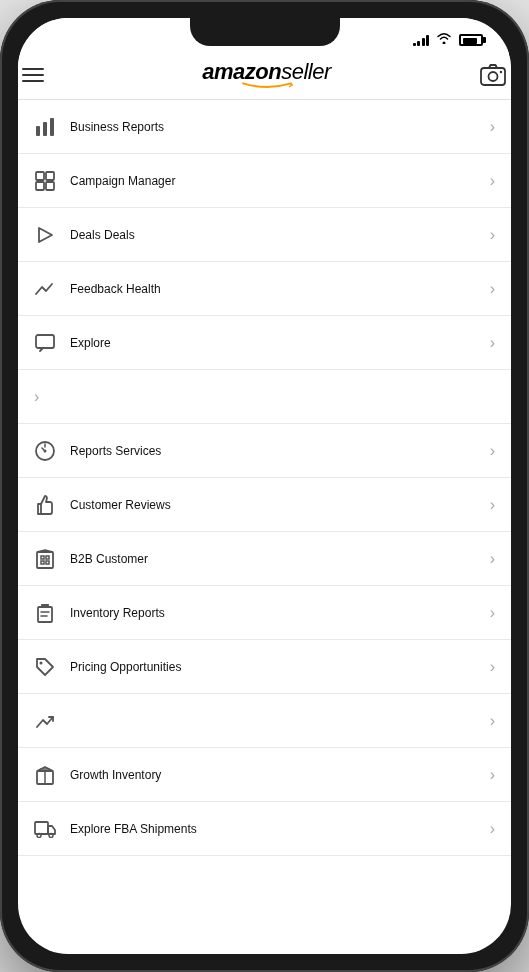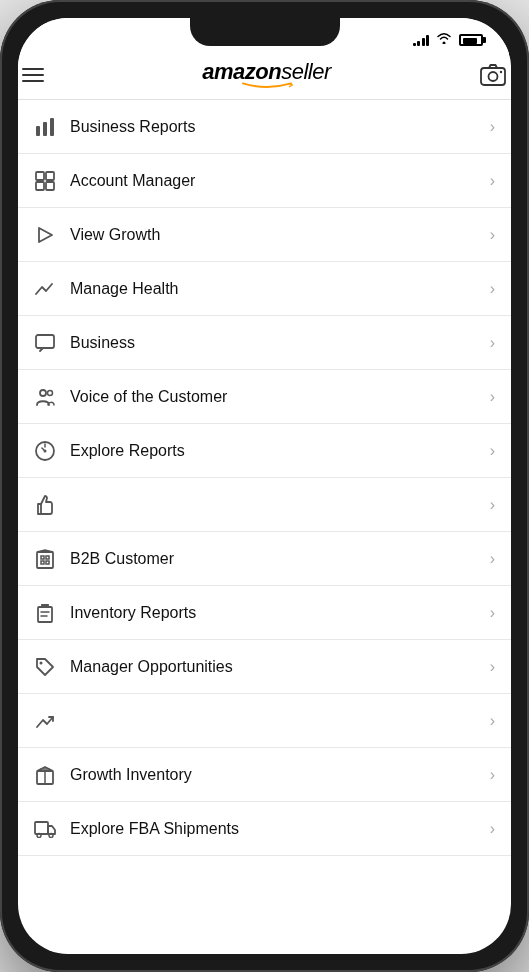--- a/index.html
+++ b/index.html
@@ -217,21 +217,21 @@
       width: 22px;
       height: 22px;
       display: flex;
       align-items: center;
       justify-content: center;
       color: #555;
       flex-shrink: 0;
     }
 
     .menu-label {
-      font-size: 16px;
+      font-size: 12px;
       color: #111;
       font-weight: 400;
     }
 
     .chevron {
       color: #aaa;
       font-size: 16px;
       font-weight: 300;
     }
   </style>
@@ -311,94 +311,84 @@
         <div class="menu-item">
     <div class="menu-item-left">
       <div class="menu-icon">
               <svg width="20" height="20" viewBox="0 0 20 20" fill="none">
                 <rect x="1" y="1" width="8" height="8" rx="1" stroke="#555" stroke-width="1.8"></rect>
                 <rect x="11" y="1" width="8" height="8" rx="1" stroke="#555" stroke-width="1.8"></rect>
                 <rect x="1" y="11" width="8" height="8" rx="1" stroke="#555" stroke-width="1.8"></rect>
                 <rect x="11" y="11" width="8" height="8" rx="1" stroke="#555" stroke-width="1.8"></rect>
               </svg>
             </div>
-      <span class="menu-label">Account Manager</span>
+      <span class="menu-label">Campaign Manager</span>
     </div>
     <span class="chevron">›</span>
   </div>
         <div class="menu-item">
     <div class="menu-item-left">
       <div class="menu-icon">
               <svg width="20" height="20" viewBox="0 0 20 20" fill="none">
                 <path d="M4 3 L17 10 L4 17 Z" stroke="#555" stroke-width="1.8" stroke-linejoin="round"></path>
               </svg>
             </div>
-      <span class="menu-label">View Growth</span>
+      <span class="menu-label">Deals Deals</span>
     </div>
     <span class="chevron">›</span>
   </div>
         <div class="menu-item">
     <div class="menu-item-left">
       <div class="menu-icon">
               <svg width="20" height="20" viewBox="0 0 20 20" fill="none">
                 <path d="M1 15 L7 8 L11 12 L17 5" stroke="#555" stroke-width="1.8" stroke-linecap="round" stroke-linejoin="round"></path>
               </svg>
             </div>
-      <span class="menu-label">Manage Health</span>
+      <span class="menu-label">Feedback Health</span>
     </div>
     <span class="chevron">›</span>
   </div>
         <div class="menu-item">
     <div class="menu-item-left">
       <div class="menu-icon">
               <svg width="20" height="20" viewBox="0 0 20 20" fill="none">
                 <rect x="1" y="2" width="18" height="13" rx="2" stroke="#555" stroke-width="1.8"></rect>
                 <path d="M5 18 L8 15 L14 15" stroke="#555" stroke-width="1.8" stroke-linecap="round"></path>
               </svg>
             </div>
-      <span class="menu-label">Business</span>
-    </div>
-    <span class="chevron">›</span>
-  </div>
-        <div class="menu-item">
-    <div class="menu-item-left">
-      <div class="menu-icon">
-              <svg width="20" height="20" viewBox="0 0 20 20" fill="none">
-                <circle cx="8" cy="6" r="3" stroke="#555" stroke-width="1.8"></circle>
-                <path d="M2 18 C2 13 14 13 14 18" stroke="#555" stroke-width="1.8" stroke-linecap="round"></path>
-                <circle cx="15" cy="6" r="2.5" stroke="#555" stroke-width="1.5"></circle>
-                <path d="M13 18 C13 15 19 14 19 18" stroke="#555" stroke-width="1.5" stroke-linecap="round"></path>
-              </svg>
-            </div>
-      <span class="menu-label">Voice of the Customer</span>
-    </div>
+      <span class="menu-label">Explore</span>
+    </div>
+    <span class="chevron">›</span>
+  </div>
+        <div class="menu-item">
     <span class="chevron">›</span>
   </div>
         <div class="menu-item">
     <div class="menu-item-left">
       <div class="menu-icon">
               <svg width="20" height="20" viewBox="0 0 20 20" fill="none">
                 <circle cx="10" cy="10" r="9" stroke="#555" stroke-width="1.8"></circle>
                 <circle cx="10" cy="10" r="1.5" fill="#555"></circle>
                 <path d="M10 3 L10 6" stroke="#555" stroke-width="1.5" stroke-linecap="round"></path>
                 <path d="M7 7 L10 10" stroke="#555" stroke-width="1.5" stroke-linecap="round"></path>
               </svg>
             </div>
-      <span class="menu-label">Explore Reports</span>
+      <span class="menu-label">Reports Services</span>
     </div>
     <span class="chevron">›</span>
   </div>
         <div class="menu-item">
     <div class="menu-item-left">
       <div class="menu-icon">
               <svg width="20" height="20" viewBox="0 0 20 20" fill="none">
                 <path d="M7 19 H15 C16.1 19 17 18.1 17 17 V9 C17 7.9 16.1 7 15 7 H11 L12 3 C12 1.9 11.1 1 10 1 L6 9 V19" stroke="#555" stroke-width="1.8" stroke-linecap="round" stroke-linejoin="round"></path>
                 <path d="M6 9 H3 V19 H6" stroke="#555" stroke-width="1.8" stroke-linecap="round" stroke-linejoin="round"></path>
               </svg>
             </div>
+      <span class="menu-label">Customer Reviews</span>
     </div>
     <span class="chevron">›</span>
   </div>
         <div class="menu-item">
     <div class="menu-item-left">
       <div class="menu-icon">
               <svg width="20" height="20" viewBox="0 0 20 20" fill="none">
                 <rect x="2" y="3" width="16" height="16" rx="1" stroke="#555" stroke-width="1.8"></rect>
                 <rect x="6" y="7" width="3" height="3" stroke="#555" stroke-width="1.5"></rect>
                 <rect x="11" y="7" width="3" height="3" stroke="#555" stroke-width="1.5"></rect>
@@ -426,21 +416,21 @@
     <span class="chevron">›</span>
   </div>
         <div class="menu-item">
     <div class="menu-item-left">
       <div class="menu-icon">
               <svg width="20" height="20" viewBox="0 0 20 20" fill="none">
                 <path d="M2 2 H10 L18 10 L10 18 L2 10 Z" stroke="#555" stroke-width="1.8" stroke-linejoin="round"></path>
                 <circle cx="6" cy="6" r="1.5" fill="#555"></circle>
               </svg>
             </div>
-      <span class="menu-label">Manager Opportunities</span>
+      <span class="menu-label">Pricing Opportunities</span>
     </div>
     <span class="chevron">›</span>
   </div>
         <div class="menu-item">
     <div class="menu-item-left">
       <div class="menu-icon">
               <svg width="20" height="20" viewBox="0 0 20 20" fill="none">
                 <path d="M2 16 L8 9 L12 13 L18 6" stroke="#555" stroke-width="1.8" stroke-linecap="round" stroke-linejoin="round"></path>
                 <path d="M14 6 H18 V10" stroke="#555" stroke-width="1.8" stroke-linecap="round" stroke-linejoin="round"></path>
               </svg>

